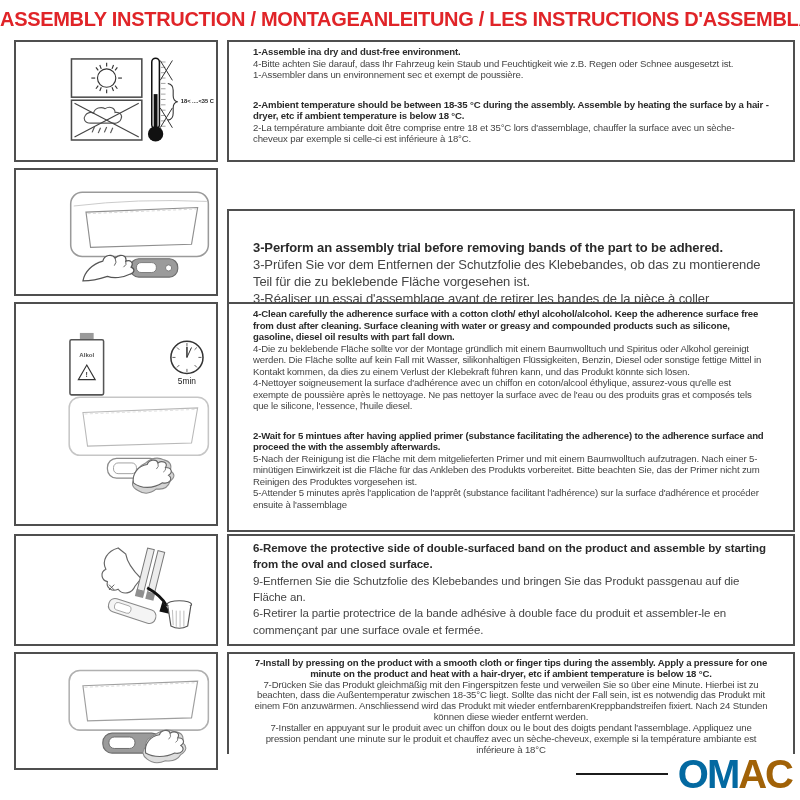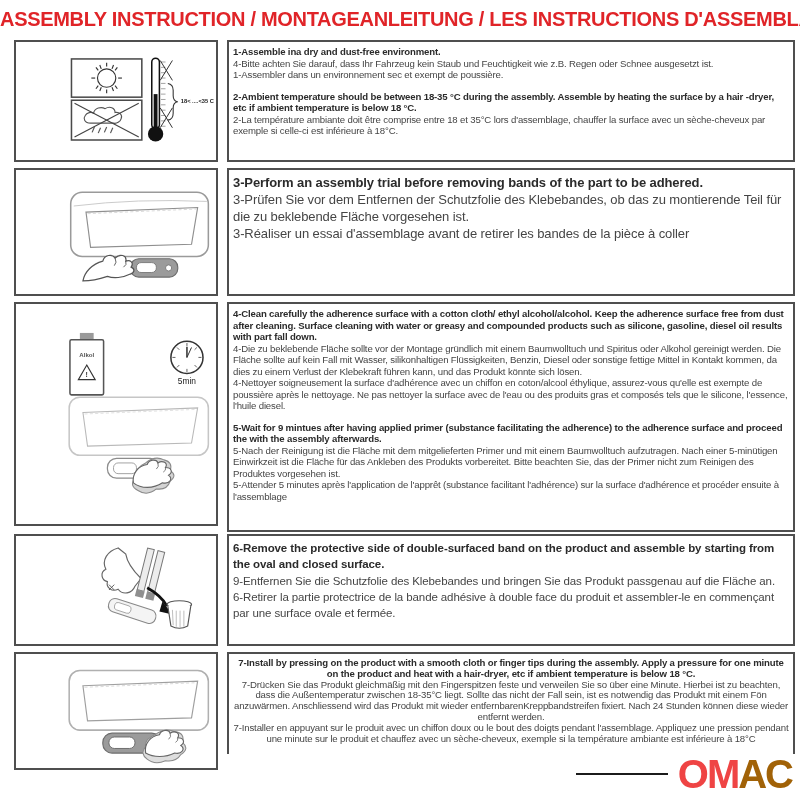--- a/index.html
+++ b/index.html
@@ -10,41 +10,41 @@
   }
   .title {
     position:absolute; top:8px; left:0; width:800px; text-align:center;
     font-size:20px; font-weight:bold; letter-spacing:-0.3px;
     color:#e02428; white-space:nowrap;
   }
   .cell {
     position:absolute; background:#fff; border:2px solid #4f4f4f; overflow:hidden;padding-left:44px;
   }
   .cell.img  { left:14px;  width:204px; }
-  .cell.txt  { left:227px; width:568px; padding:4px 4px; }
+  .cell.txt  { left:227px; width:568px; padding:4px 24px; }
   .cell.img svg { width:100%; height:100%; display:block; }
   .item p { margin:0; color:#454545; }
   .item p.b { color:#2b2b2b; font-weight:bold; }
   .small .item p { font-size:9.6px; line-height:1.2; letter-spacing:-0.15px; }
   .tight .item p { line-height:1.13;text-align:center; }
-  .item + .item { margin-top:10px; }
-  .mid { display:flex; flex-direction:column; justify-content:flex-start; }
+  .item + .item { margin-top:18px; }
+  .mid { display:flex; flex-direction:column; justify-content:center;margin-top:41px; }
   .mid .item p { font-size:13px; line-height:1.32; letter-spacing:-0.1px; }
   .med .item p { font-size:11.5px; line-height:1.42; letter-spacing:-0.1px; }
   .txt.nobottom { border-bottom:none; }
   .logo {
     position:absolute; top:752px; right:8px; height:44px;
     display:flex; align-items:center;
   }
   .logo-rule { width:92px; height:2px; background:#1b1b1b; margin-right:10px; }
   .logo-text {
     font-size:40px; font-weight:bold; letter-spacing:-2px; line-height:1;
     font-family:"Liberation Sans", sans-serif;
   }
-  .logo-text .lk { color:#ef4444; }
+  .logo-text .lk { color:#0369a1; }
   .logo-text .lr { color:#a16207; }
   svg text { font-family:"Liberation Sans", sans-serif; }
 </style>
 </head>
 <body>
 
 <div class="page">
 
   <h1 class="title">ASSEMBLY INSTRUCTION / MONTAGEANLEITUNG / LES INSTRUCTIONS D'ASSEMBLAGE</h1>
 
@@ -189,21 +189,21 @@
       </g>
     </svg>
   </div>
   <div class="cell txt small" style="top:302px;height:230px">
     <div class="item">
       <p class="b">4-Clean carefully the adherence surface with a cotton cloth/ ethyl alcohol/alcohol. Keep the adherence surface free from dust after cleaning. Surface cleaning with water or greasy and compounded products such as silicone, gasoline, diesel oil results with part fall down.</p>
       <p>4-Die zu beklebende Fläche sollte vor der Montage gründlich mit einem Baumwolltuch und Spiritus oder Alkohol gereinigt werden. Die Fläche sollte auf kein Fall mit Wasser, silikonhaltigen Flüssigkeiten, Benzin, Diesel oder sonstige fettige Mittel in Kontakt kommen, da dies zu einem Verlust der Klebekraft führen kann, und das Produkt könnte sich lösen.</p>
       <p>4-Nettoyer soigneusement la surface d'adhérence avec un chiffon en coton/alcool éthylique, assurez-vous qu'elle est exempte de poussière après le nettoyage. Ne pas nettoyer la surface avec de l'eau ou des produits gras et composés tels que le silicone, l'essence, l'huile diesel.</p>
     </div>
     <div class="item">
-      <p class="b">5-Wait for 9 mintues after having applied primer (substance facilitating the adherence) to the adherence surface and proceed the with the assembly afterwards.</p>
+      <p class="b">2-Wait for 5 mintues after having applied primer (substance facilitating the adherence) to the adherence surface and proceed the with the assembly afterwards.</p>
       <p>5-Nach der Reinigung ist die Fläche mit dem mitgelieferten Primer und mit einem Baumwolltuch aufzutragen. Nach einer 5-minütigen Einwirkzeit ist die Fläche für das Ankleben des Produkts vorbereitet. Bitte beachten Sie, das der Primer nicht zum Reinigen des Produktes vorgesehen ist.</p>
       <p>5-Attender 5 minutes après l'application de l'apprêt (substance facilitant l'adhérence) sur la surface d'adhérence et procéder ensuite à l'assemblage</p>
     </div>
   </div>
 
   <div class="cell img" style="top:534px;height:112px">
     <svg viewBox="0 0 204 110">
       <g>
         <path d="M76,0 C62,4 54,16 60,28 C52,32 54,42 62,44 C60,52 68,58 76,54 C82,62 94,60 98,50 L106,40 C98,32 88,20 86,8 Z" fill="#fff" stroke="#666" stroke-width="1.5"></path>
         <path d="M64,48 l7,7 M71,48 l-7,7" stroke="#555" stroke-width="1.2"></path>

